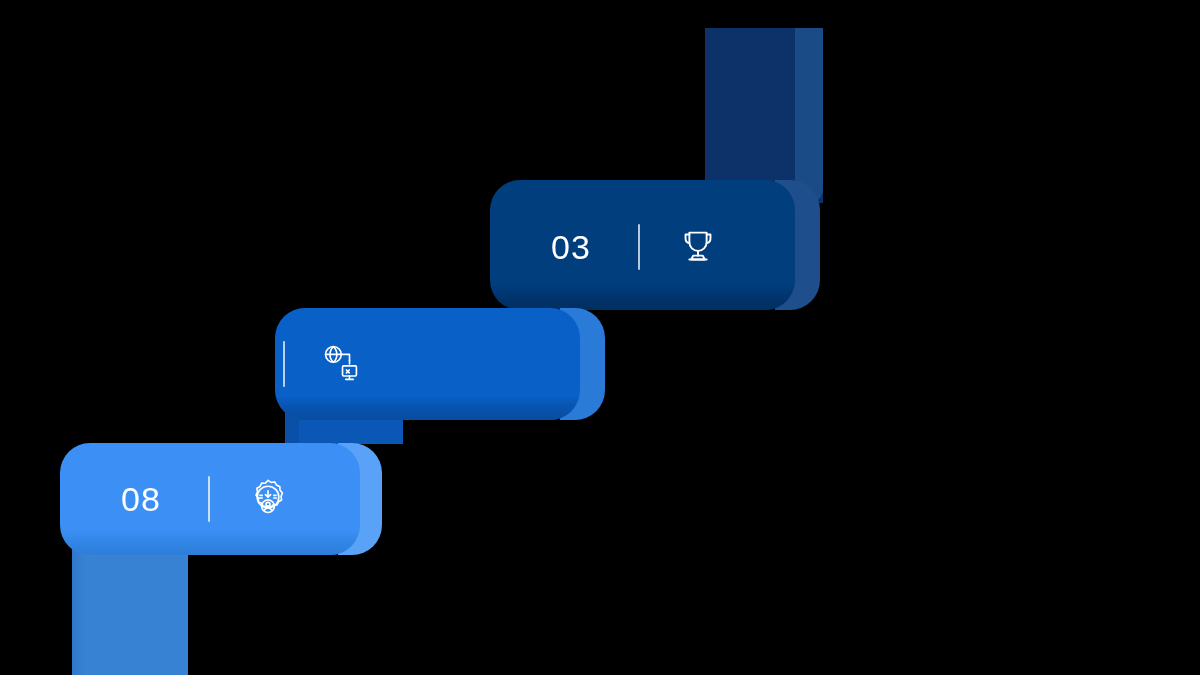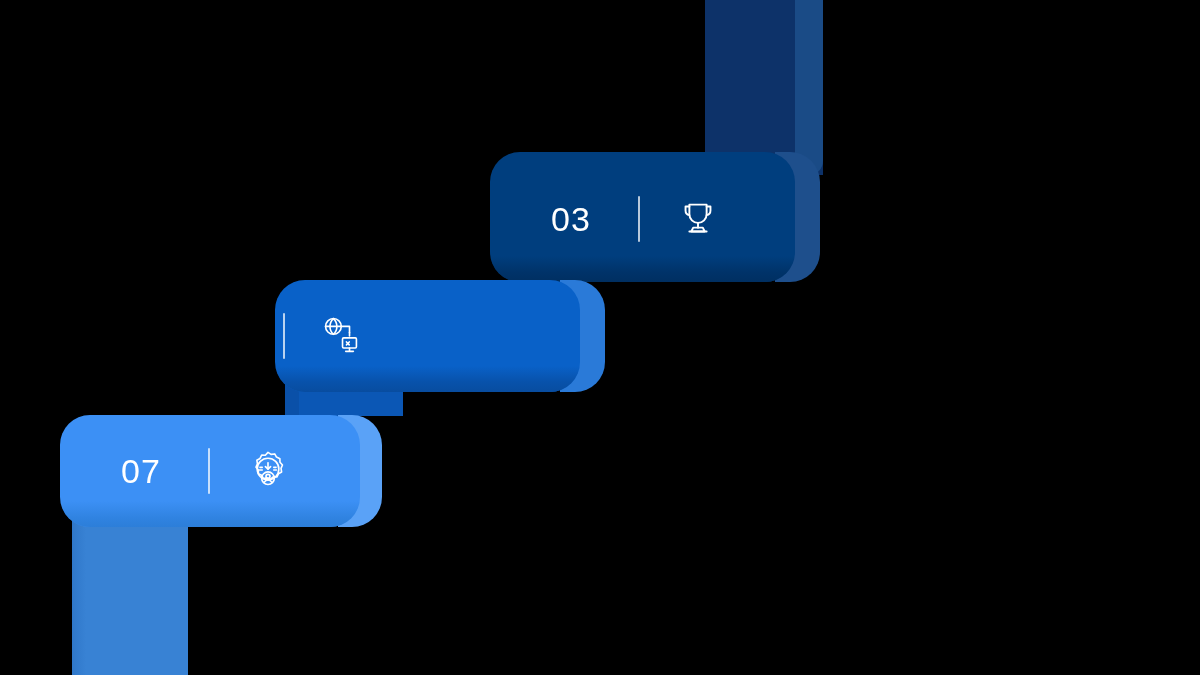--- a/index.html
+++ b/index.html
@@ -8,21 +8,21 @@
     width:1200px;height:675px;
     background:#000000;
     overflow:hidden;
     position:relative;
     font-family:"Liberation Sans","DejaVu Sans",sans-serif;
     -webkit-font-smoothing:antialiased;
   }
 
   #stage{
     position:absolute;inset:0;
-    width:1200px;height:473px;
+    width:1200px;height:473px;margin-top:28px;
   }
 
   
   .step{position:absolute;}
 
   
   .riser{
     position:absolute;
     border-radius:0 0 0 0;
   }
@@ -230,21 +230,21 @@
       <div class="riser-side"></div>
     </div>
 
     <div class="tread" id="s1-tread">
       <div class="tread-side"></div>
       <div class="tread-face">
         <div class="tread-shadow"></div>
       </div>
 
       <div class="content">
-        <div class="step-num">07</div>
+        <div class="step-num">08</div>
         <div class="divider"></div>
         <div class="step-icon">
           <svg viewBox="0 0 48 48" fill="none" stroke="currentColor" stroke-width="1.7" stroke-linecap="round" stroke-linejoin="round">
             <path d="M24 4.6l3.2 2.1 3.8-.5 1.9 3.3 3.5 1.6.1 3.8 2.6 2.8-1.5 3.5.6 3.8-3.3 1.9-1.7 3.4-3.8-.1-3 2.5-3.4-1.5-3.8.6-1.9-3.3-3.4-1.7.1-3.8-2.5-3 1.5-3.4-.6-3.8 3.3-1.9 1.7-3.4 3.8.1L24 4.6z"></path>
             <circle cx="24" cy="22" r="11.3"></circle>
             <path d="M24 15.5v6.3"></path>
             <path d="M21.3 19.4l2.7 2.7 2.7-2.7"></path>
             <path d="M15.6 20.2h2.4"></path>
             <path d="M15.2 22.9h2.8"></path>
             <path d="M30 20.2h2.4"></path>

